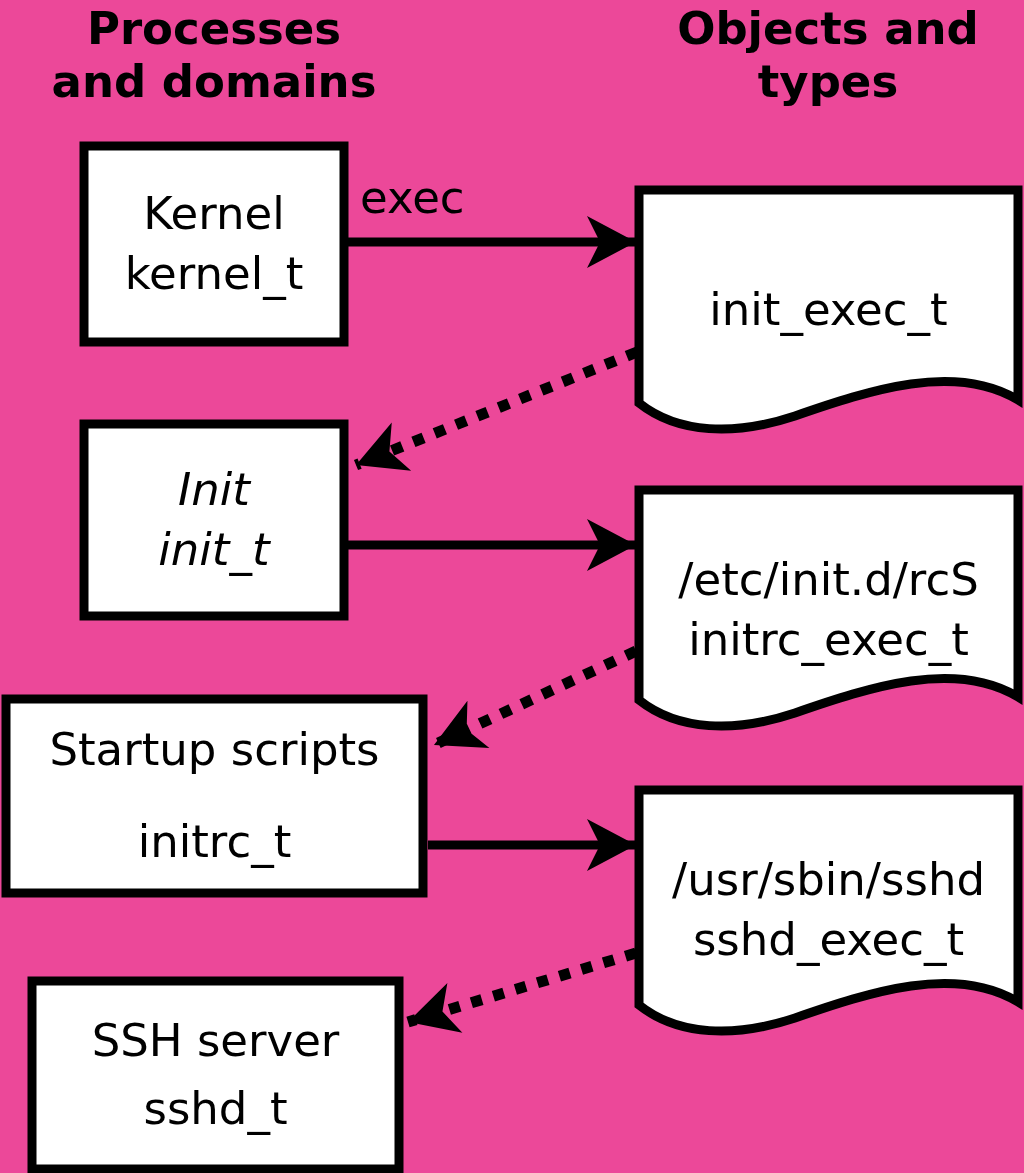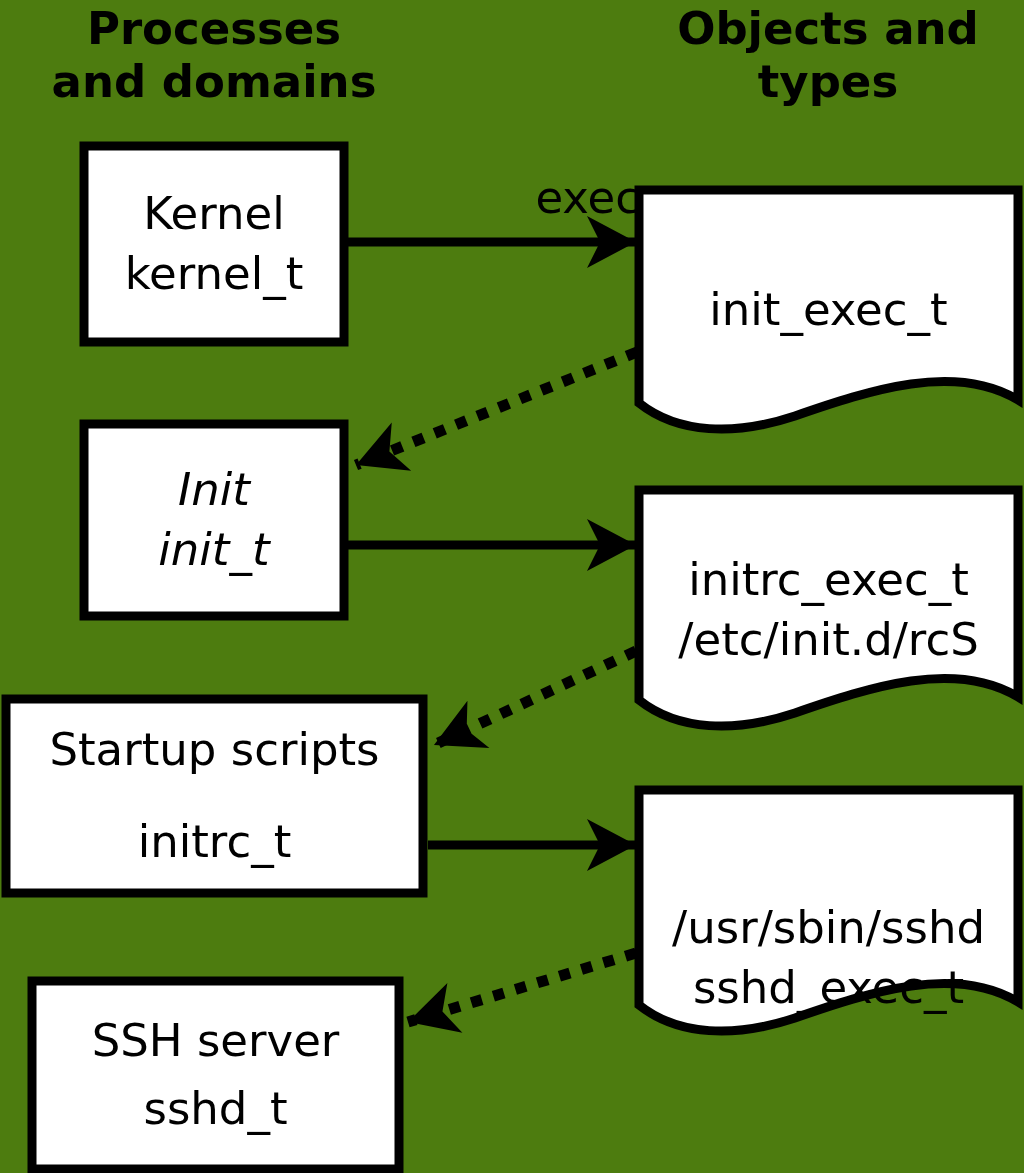--- a/index.html
+++ b/index.html
@@ -4,21 +4,21 @@
 <style>
   html, body {
     margin: 0;
     padding: 0;
     background: #ffffff;
   }
   #stage {
     position: relative;
     width: 1024px;
     height: 1173px;
-    background: #4d7c0f;
+    background: #ec4899;
     overflow: hidden;
     font-family: "DejaVu Sans", "Liberation Sans", sans-serif;
     color: #000000;
   }
   #shapes {
     position: absolute;
     left: 0;
     top: 0;
   }
   .overlay {
@@ -40,21 +40,21 @@
     font-size: 45px;
     line-height: 53px;
     font-weight: bold;
     white-space: nowrap;
   }
   .edge-label {
     position: absolute;
     left: 360px;
     top: 174px;
     width: 280px;
-    text-align: right;
+    text-align: left;
     font-size: 45px;
     line-height: 48px;
     white-space: nowrap;
   }
 </style>
 </head>
 <body>
 
 <div id="stage">
 
@@ -108,21 +108,21 @@
   </div>
   <div class="overlay" style="left:32px; top:981px; width:367px; height:188px;gap:8px;">
     <div>SSH server</div>
     <div>sshd_t</div>
   </div>
 
   <div class="overlay" style="left:639px; top:190px; width:379px; height:240px;">
     <div>init_exec_t</div>
   </div>
   <div class="overlay" style="left:639px; top:490px; width:379px; height:240px;">
+    <div>/etc/init.d/rcS</div>
     <div>initrc_exec_t</div>
-    <div>/etc/init.d/rcS</div>
   </div>
-  <div class="overlay" style="left:639px; top:838px; width:379px; height:240px;">
+  <div class="overlay" style="left:639px; top:790px; width:379px; height:240px;">
     <div>/usr/sbin/sshd</div>
     <div>sshd_exec_t</div>
   </div>
 
 </div>
 
 </body></html>

